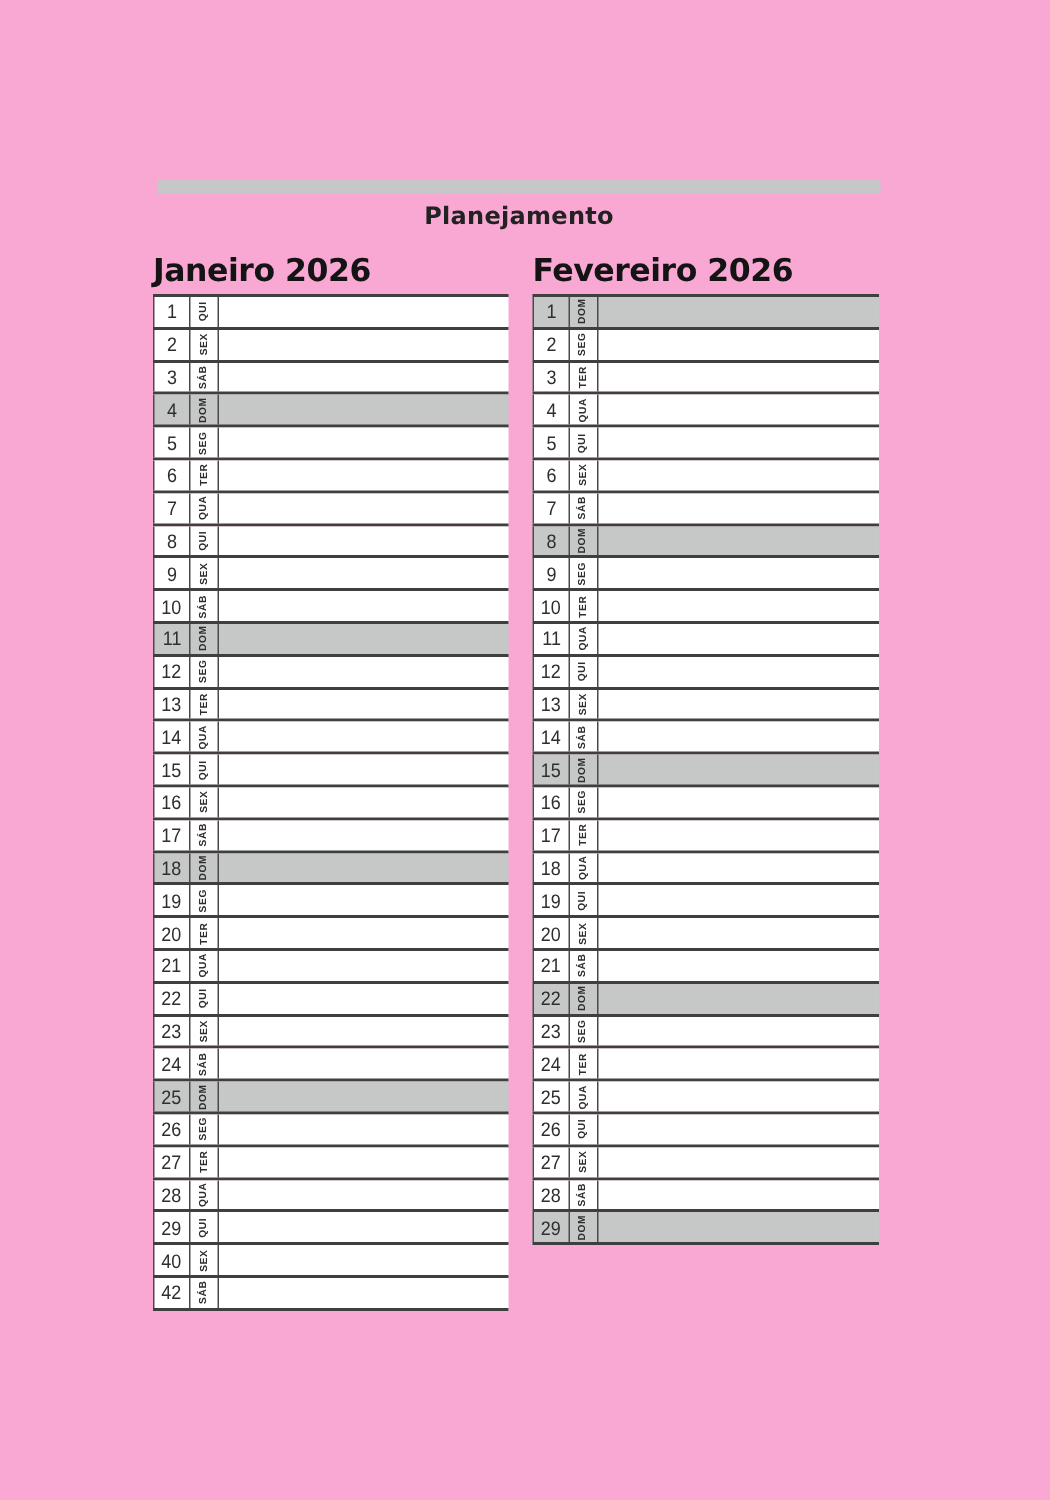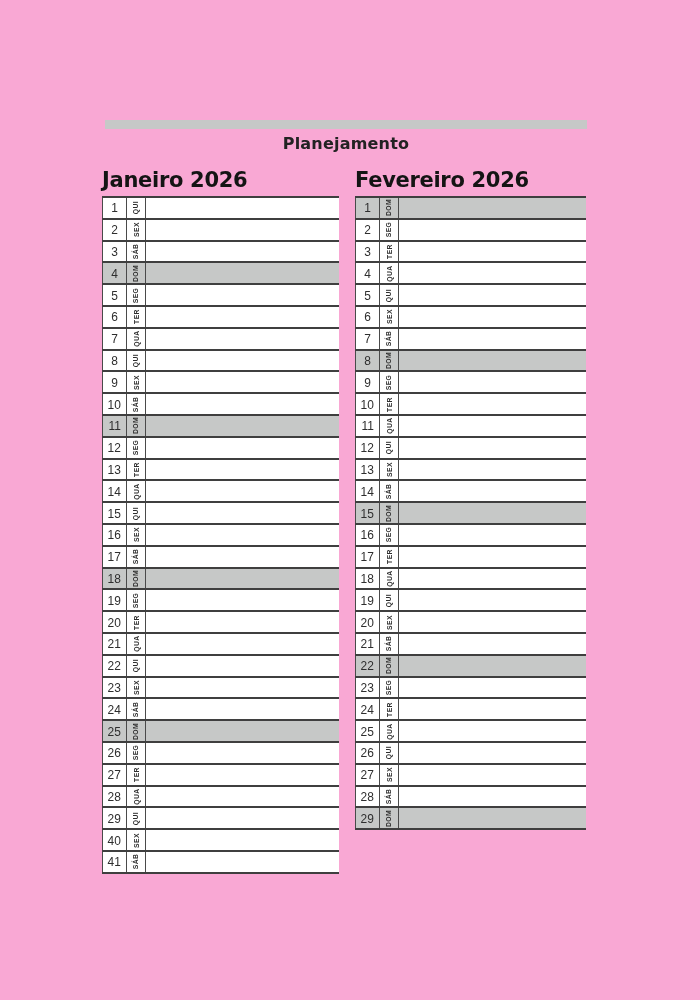--- a/index.html
+++ b/index.html
@@ -347,21 +347,21 @@
     <div class="cell num">
       <span>40</span>
     </div>
     <div class="cell wd">
       <span class="rot">SEX</span>
     </div>
     <div class="cell notes"></div>
   </div>
         <div class="row">
     <div class="cell num">
-      <span>41</span>
+      <span>42</span>
     </div>
     <div class="cell wd">
       <span class="rot">SÁB</span>
     </div>
     <div class="cell notes"></div>
   </div>
       </div>
   </div>
 
   <div class="month month-feb">

